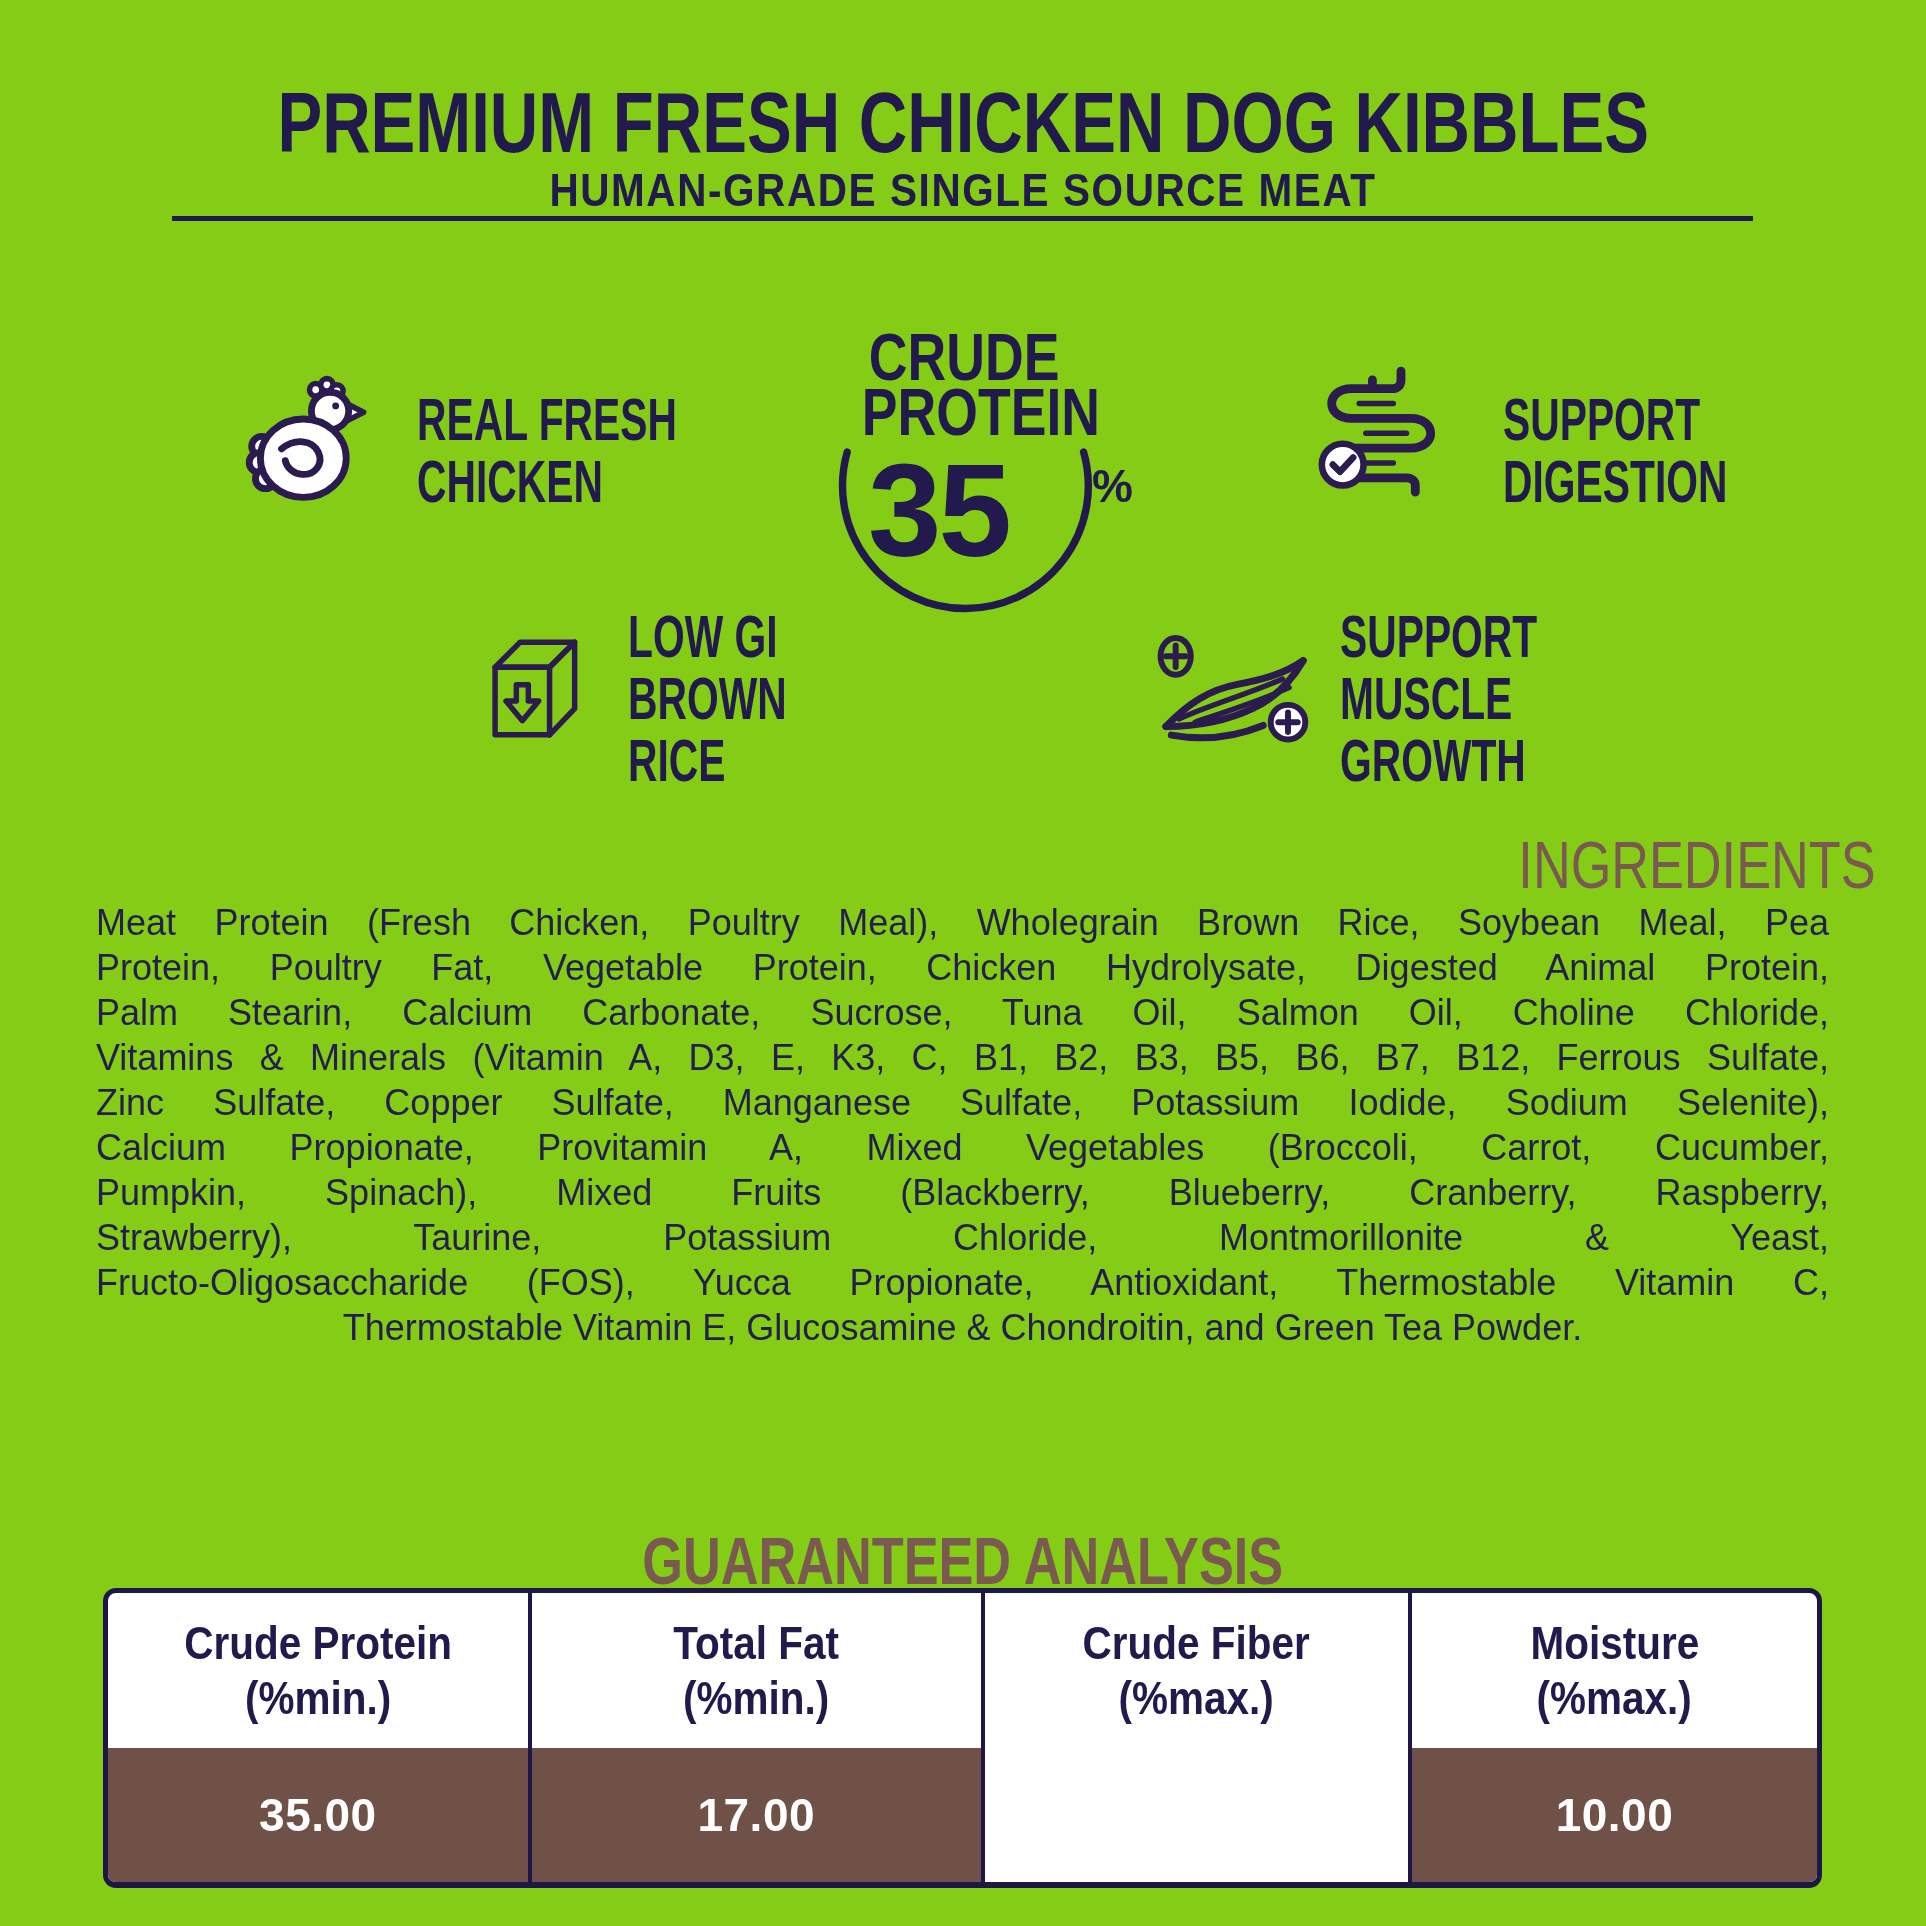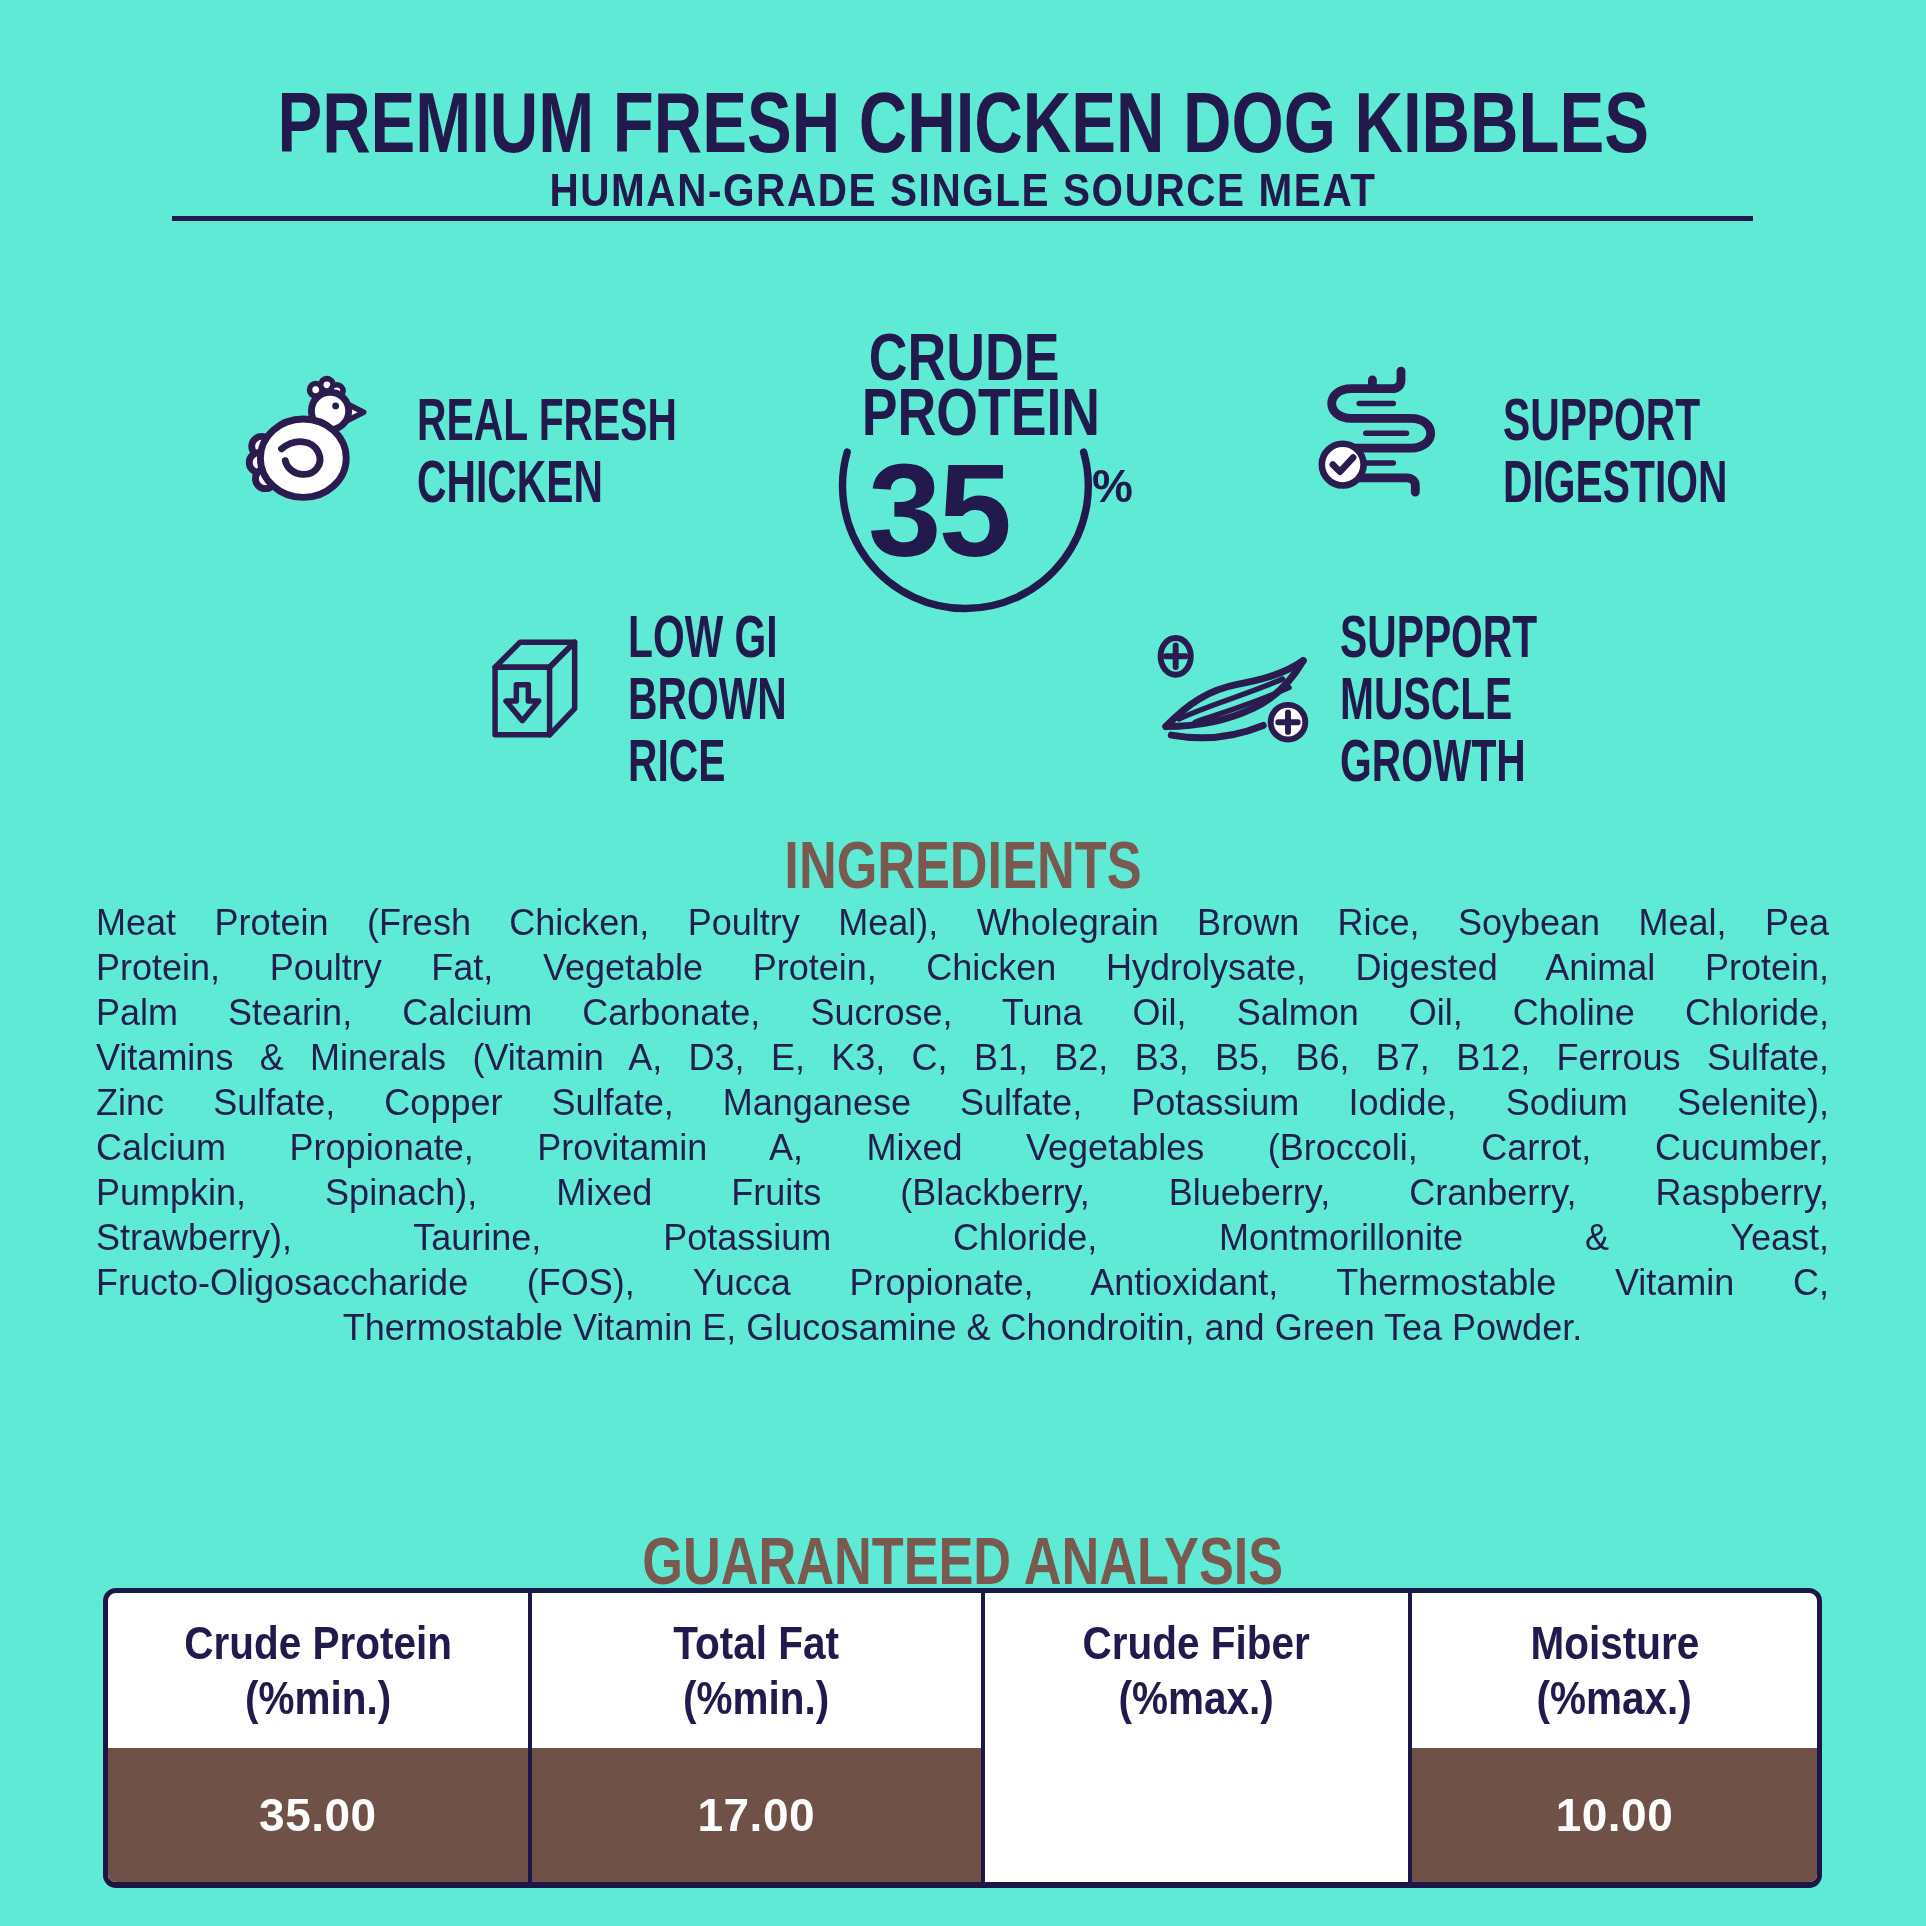--- a/index.html
+++ b/index.html
@@ -6,21 +6,21 @@
     --navy:#221A4C;
     --icon-navy:#2B1B4F;
     --para-navy:#241E4E;
     --brown-heading:#7A5A50;
     --brown-row:#6F5148;
     --border-navy:#1D1647;
     --white:#FFFFFF;
   }
   *{box-sizing:border-box;margin:0;padding:0}
   body{margin:0;background:#fff}
-  .page{position:relative;width:1926px;height:1926px;background:#5eead4;
+  .page{position:relative;width:1926px;height:1926px;background:#84cc16;
         font-family:"Liberation Sans",sans-serif;color:var(--navy);overflow:hidden}
 
   
   .cond{display:inline-block;white-space:nowrap;transform:scaleX(.78);transform-origin:center}
   .cond9{display:inline-block;white-space:nowrap;transform:scaleX(.88);transform-origin:center}
   .condL{display:block;white-space:nowrap;transform:scaleX(.68);transform-origin:left center}
 
   
   .title{position:absolute;left:0;top:73px;width:100%;text-align:center;
          font-size:86px;font-weight:700;letter-spacing:0;color:var(--navy)}
@@ -37,22 +37,22 @@
   .badge-words{position:absolute;left:832px;top:329px;width:265px;text-align:center;
                font-weight:700;font-size:67px;line-height:55px;color:var(--navy)}
   .badge-words .cond{transform:scaleX(.8)}
   .badge-arc{position:absolute;left:832px;top:314px;width:265px;height:324px}
   .badge-value{position:absolute;left:868px;top:445px;width:265px;display:flex;
                justify-content:space-between;align-items:flex-start;color:var(--navy)}
   .badge-value .num{font-size:132px;line-height:132px;font-weight:700;letter-spacing:-2.8px}
   .badge-value .pct{font-size:46px;line-height:46px;font-weight:700;margin-top:17.6px;margin-left:4.6px}
 
   
-  .ing-heading{position:absolute;left:0;top:826px;width:100%;text-align:center;
-               font-size:67px;font-weight:700;color:var(--brown-heading)}
+  .ing-heading{position:absolute;left:0;top:826px;width:100%;text-align:right;
+               font-size:67px;font-weight:400;color:var(--brown-heading)}
   .ing-para{position:absolute;left:96px;top:900px;width:1733px;
             font-size:36px;line-height:45px;color:var(--para-navy)}
   .ing-line{text-align:justify;text-align-last:justify}
   .ing-line.last{text-align:center;text-align-last:center}
 
   
   .ga-heading{position:absolute;left:0;top:1522px;width:100%;text-align:center;
               font-size:67px;font-weight:700;color:var(--brown-heading)}
   .ga-table{position:absolute;left:103px;top:1588px;width:1719px;height:300px;
             border:5.1px solid var(--border-navy);border-bottom-width:6.5px;border-radius:13px;

